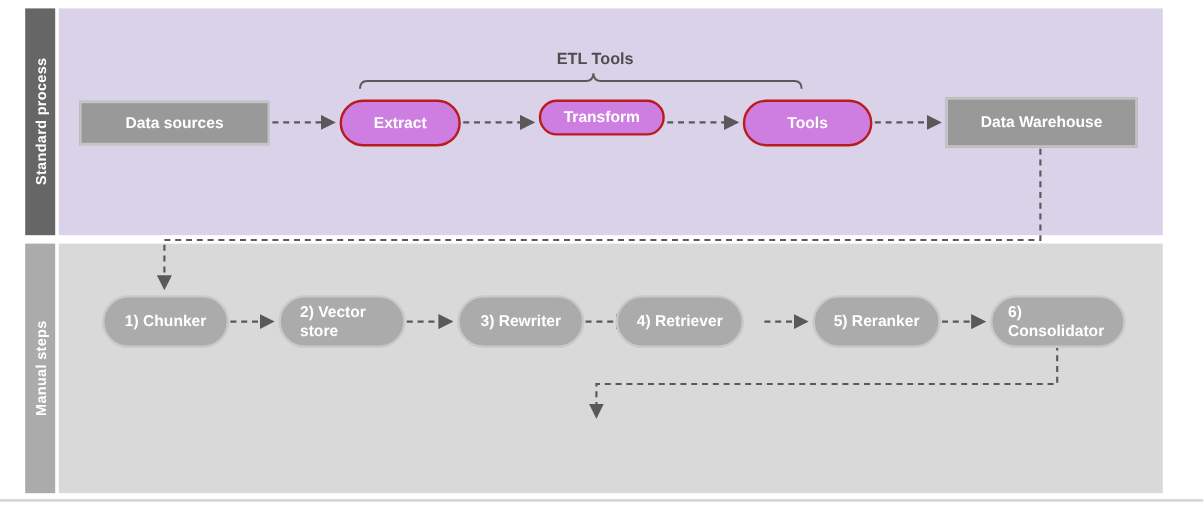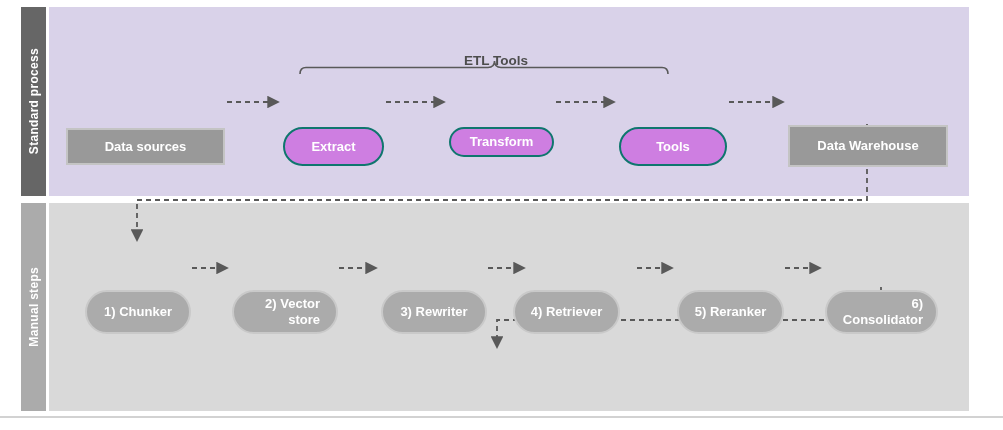--- a/index.html
+++ b/index.html
@@ -20,47 +20,46 @@
   .bottom-rule{position:absolute;left:0;top:416px;width:1003px;height:2px;background:#d2d2d2;}
 
   
   svg.overlay{position:absolute;left:0;top:0;width:1003px;height:430px;pointer-events:none;}
   .dash{stroke:var(--line);stroke-width:1.8;fill:none;stroke-dasharray:5 4;}
   .solid{stroke:var(--line);stroke-width:1.6;fill:none;}
 
   
   .node{
     position:absolute;display:flex;align-items:center;justify-content:center;
-    color:#ffffff;font-weight:bold;font-size:13px;line-height:1.2;text-align:right;
+    color:#ffffff;font-weight:bold;font-size:13px;line-height:1.2;text-align:left;
     box-sizing:border-box;
-    margin-top:44px;
   }
   .rect-gray{background:var(--node-gray);border:2px solid #c4c4c4;}
-  .pill-purple{background:var(--pill-purple);border:2px solid #0f766e;border-radius:22px;}
+  .pill-purple{background:var(--pill-purple);border:2px solid #b91c1c;border-radius:22px;}
   .pill-gray{background:var(--pill-gray);border:2px solid #c9c9c9;border-radius:24px;}
   .rect-yellow{background:var(--accent-yellow);border:2px solid #f4f1e8;}
 
   .n-data-sources{left:66px;top:84px;width:159px;height:37px;}
   .n-extract{left:283px;top:83px;width:101px;height:39px;}
   .n-transform{left:449px;top:83px;width:105px;height:30px;}
   .n-load{left:619px;top:83px;width:108px;height:39px;}
   .n-data-warehouse{left:788px;top:81px;width:160px;height:42px;}
 
   .n-chunker{left:85px;top:246px;width:106px;height:44px;padding:0 10px;}
   .n-vector-store{left:232px;top:246px;width:106px;height:44px;padding:0 16px;}
   .n-rewriter{left:381px;top:246px;width:106px;height:44px;padding:0 10px;}
   .n-retriever{left:513px;top:246px;width:107px;height:44px;padding:0 10px;}
   .n-reranker{left:677px;top:246px;width:107px;height:44px;padding:0 10px;}
   .n-consolidator{left:825px;top:246px;width:113px;height:44px;padding:0 13px;}
 
   .n-bad-output{left:418px;top:353px;width:159px;height:41px;}
 
   .etl-label{
     position:absolute;left:430px;top:41px;width:132px;text-align:center;
-    color:#4d4d4d;font-weight:bold;font-size:13.5px;margin-top:12px;
+    color:#4d4d4d;font-weight:bold;font-size:13.5px;
   }
 </style>
 </head>
 <body>
 
 <div class="canvas">
 
   <div class="lane-header standard">
     <span class="vlabel">Standard process</span>
   </div>

